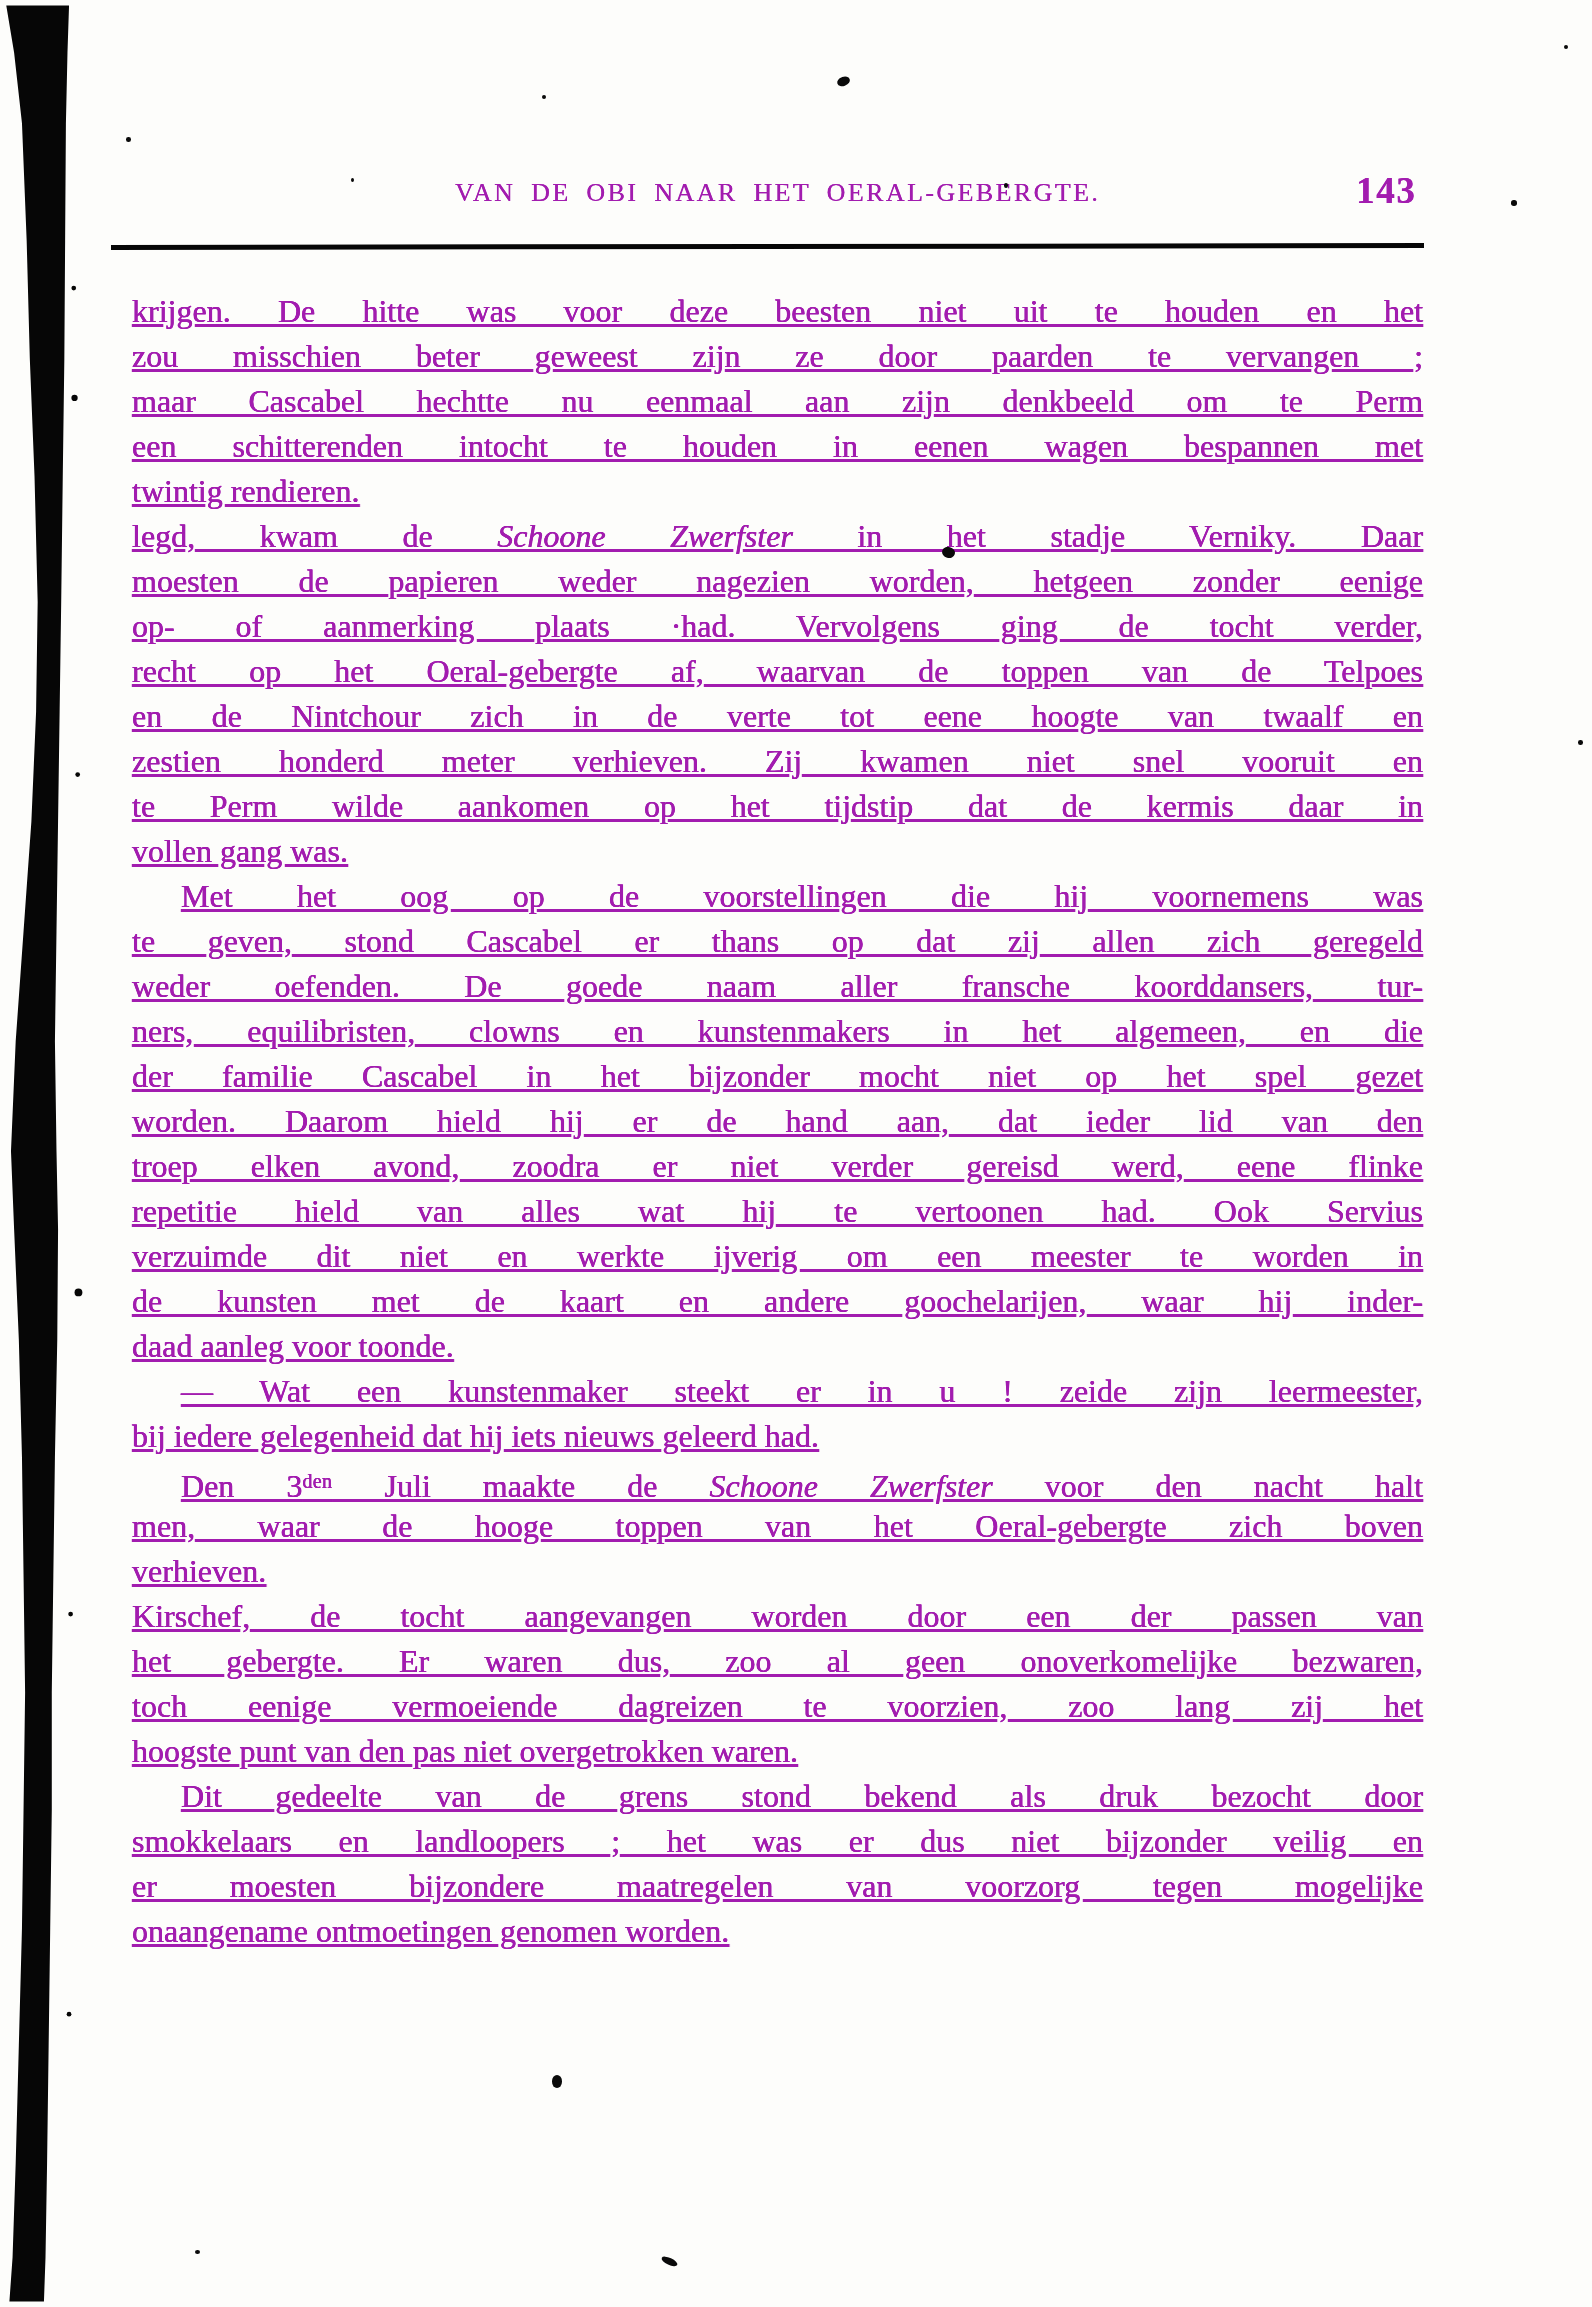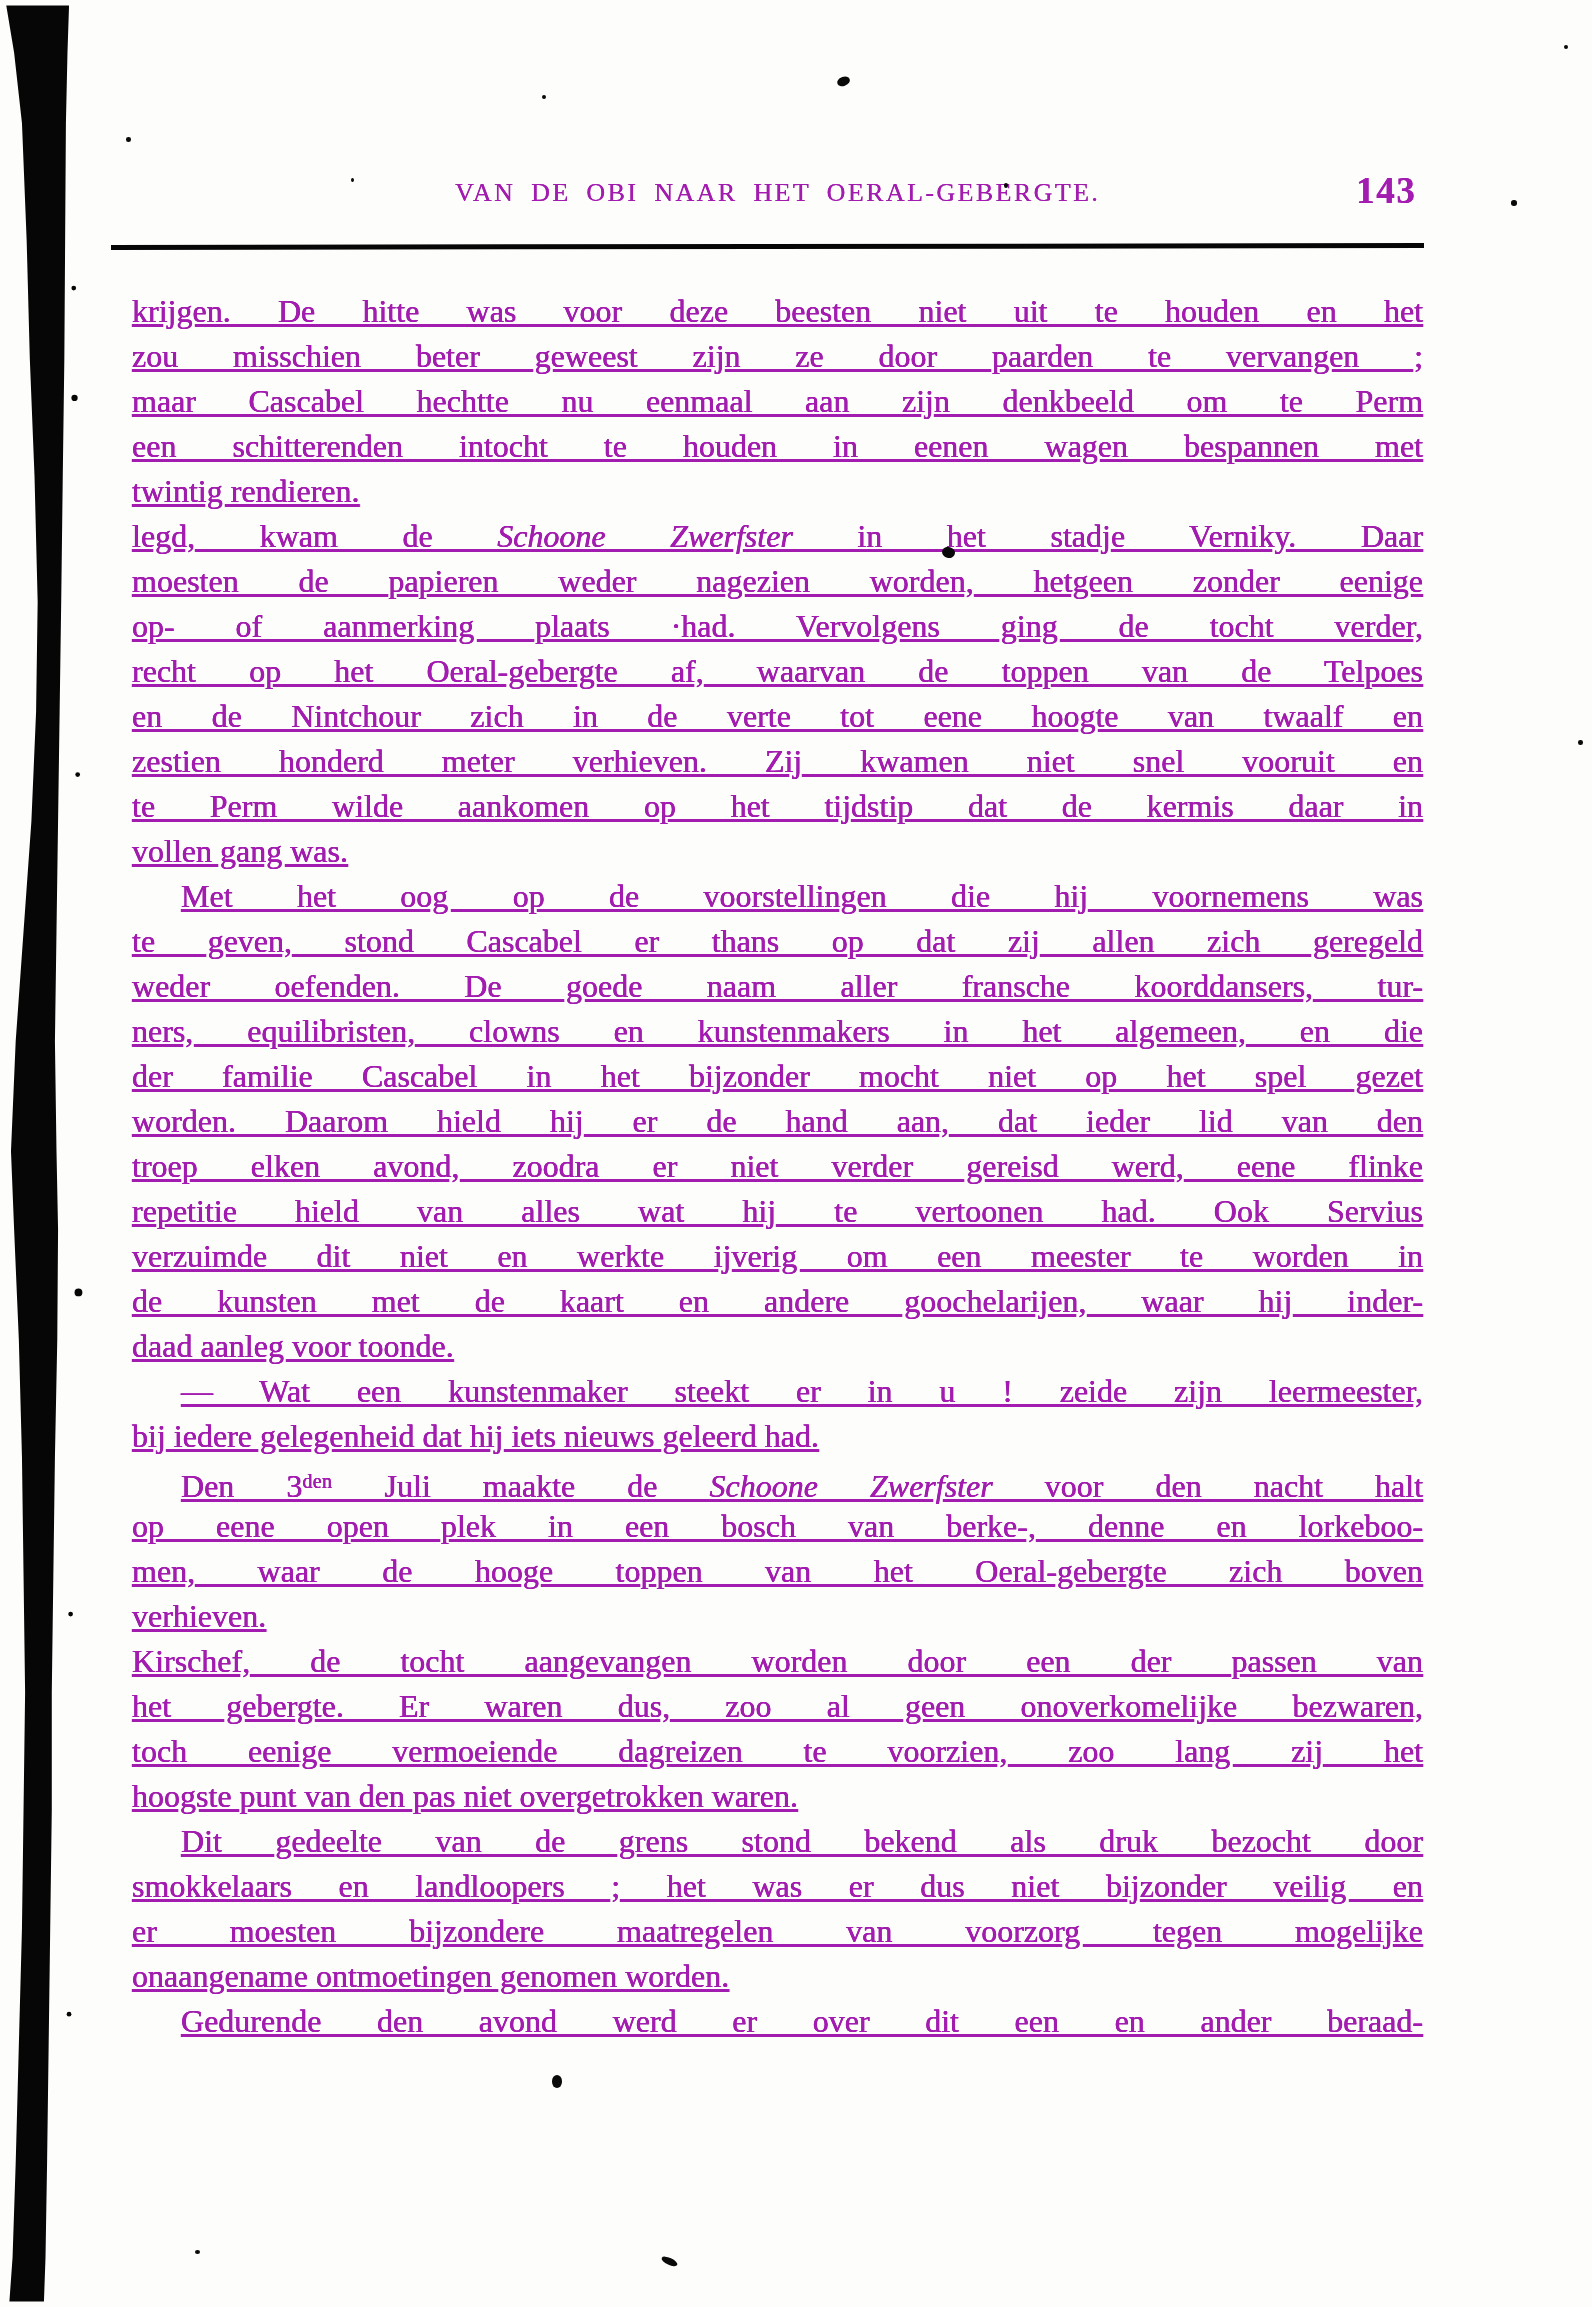--- a/index.html
+++ b/index.html
@@ -87,32 +87,30 @@
       <div class="ln"><span>der familie Cascabel in het bijzonder mocht niet op het spel gezet</span></div>
       <div class="ln"><span>worden. Daarom hield hij er de hand aan, dat ieder lid van den</span></div>
       <div class="ln"><span>troep elken avond, zoodra er niet verder gereisd werd, eene flinke</span></div>
       <div class="ln"><span>repetitie hield van alles wat hij te vertoonen had. Ook Servius</span></div>
       <div class="ln"><span>verzuimde dit niet en werkte ijverig om een meester te worden in</span></div>
       <div class="ln"><span>de kunsten met de kaart en andere goochelarijen, waar hij inder-</span></div>
       <div class="ln nojust"><span>daad aanleg voor toonde.</span></div>
       <div class="ln ind"><span>— Wat een kunstenmaker steekt er in u ! zeide zijn leermeester,</span></div>
       <div class="ln nojust"><span>bij iedere gelegenheid dat hij iets nieuws geleerd had.</span></div>
       <div class="ln ind"><span>Den 3</span><span class="sup">den</span><span> Juli maakte de </span><i>Schoone Zwerfster</i><span> voor den nacht halt</span></div>
-      <div class="ln"><span>op eene open plek in een bosch van berke-, denne en lorkeboo-</span></div>
       <div class="ln"><span>men, waar de hooge toppen van het Oeral-gebergte zich boven</span></div>
       <div class="ln nojust"><span>verhieven.</span></div>
       <div class="ln"><span>Kirschef, de tocht aangevangen worden door een der passen van</span></div>
       <div class="ln"><span>het gebergte. Er waren dus, zoo al geen onoverkomelijke bezwaren,</span></div>
       <div class="ln"><span>toch eenige vermoeiende dagreizen te voorzien, zoo lang zij het</span></div>
       <div class="ln nojust"><span>hoogste punt van den pas niet overgetrokken waren.</span></div>
       <div class="ln ind"><span>Dit gedeelte van de grens stond bekend als druk bezocht door</span></div>
       <div class="ln"><span>smokkelaars en landloopers ; het was er dus niet bijzonder veilig en</span></div>
       <div class="ln"><span>er moesten bijzondere maatregelen van voorzorg tegen mogelijke</span></div>
       <div class="ln nojust"><span>onaangename ontmoetingen genomen worden.</span></div>
-      <div class="ln ind"><span>Gedurende den avond werd er over dit een en ander beraad-</span></div>
     </div>
 
   <div>
       <div class="speck" style="left: 837px; top: 77px; width: 12.6px; height: 8.7px; transform: rotate(-20deg);"></div>
       <div class="speck" style="left: 542px; top: 95px; width: 4px; height: 4px; transform: rotate(0deg);"></div>
       <div class="speck" style="left: 126px; top: 137px; width: 4.7px; height: 4.7px; transform: rotate(0deg);"></div>
       <div class="speck" style="left: 351px; top: 178px; width: 3.2px; height: 4px; transform: rotate(0deg);"></div>
       <div class="speck" style="left: 1004px; top: 183px; width: 4px; height: 4.7px; transform: rotate(0deg);"></div>
       <div class="speck" style="left: 1511px; top: 200px; width: 5.5px; height: 5.5px; transform: rotate(0deg);"></div>
       <div class="speck" style="left: 1564px; top: 45px; width: 4px; height: 4px; transform: rotate(0deg);"></div>

